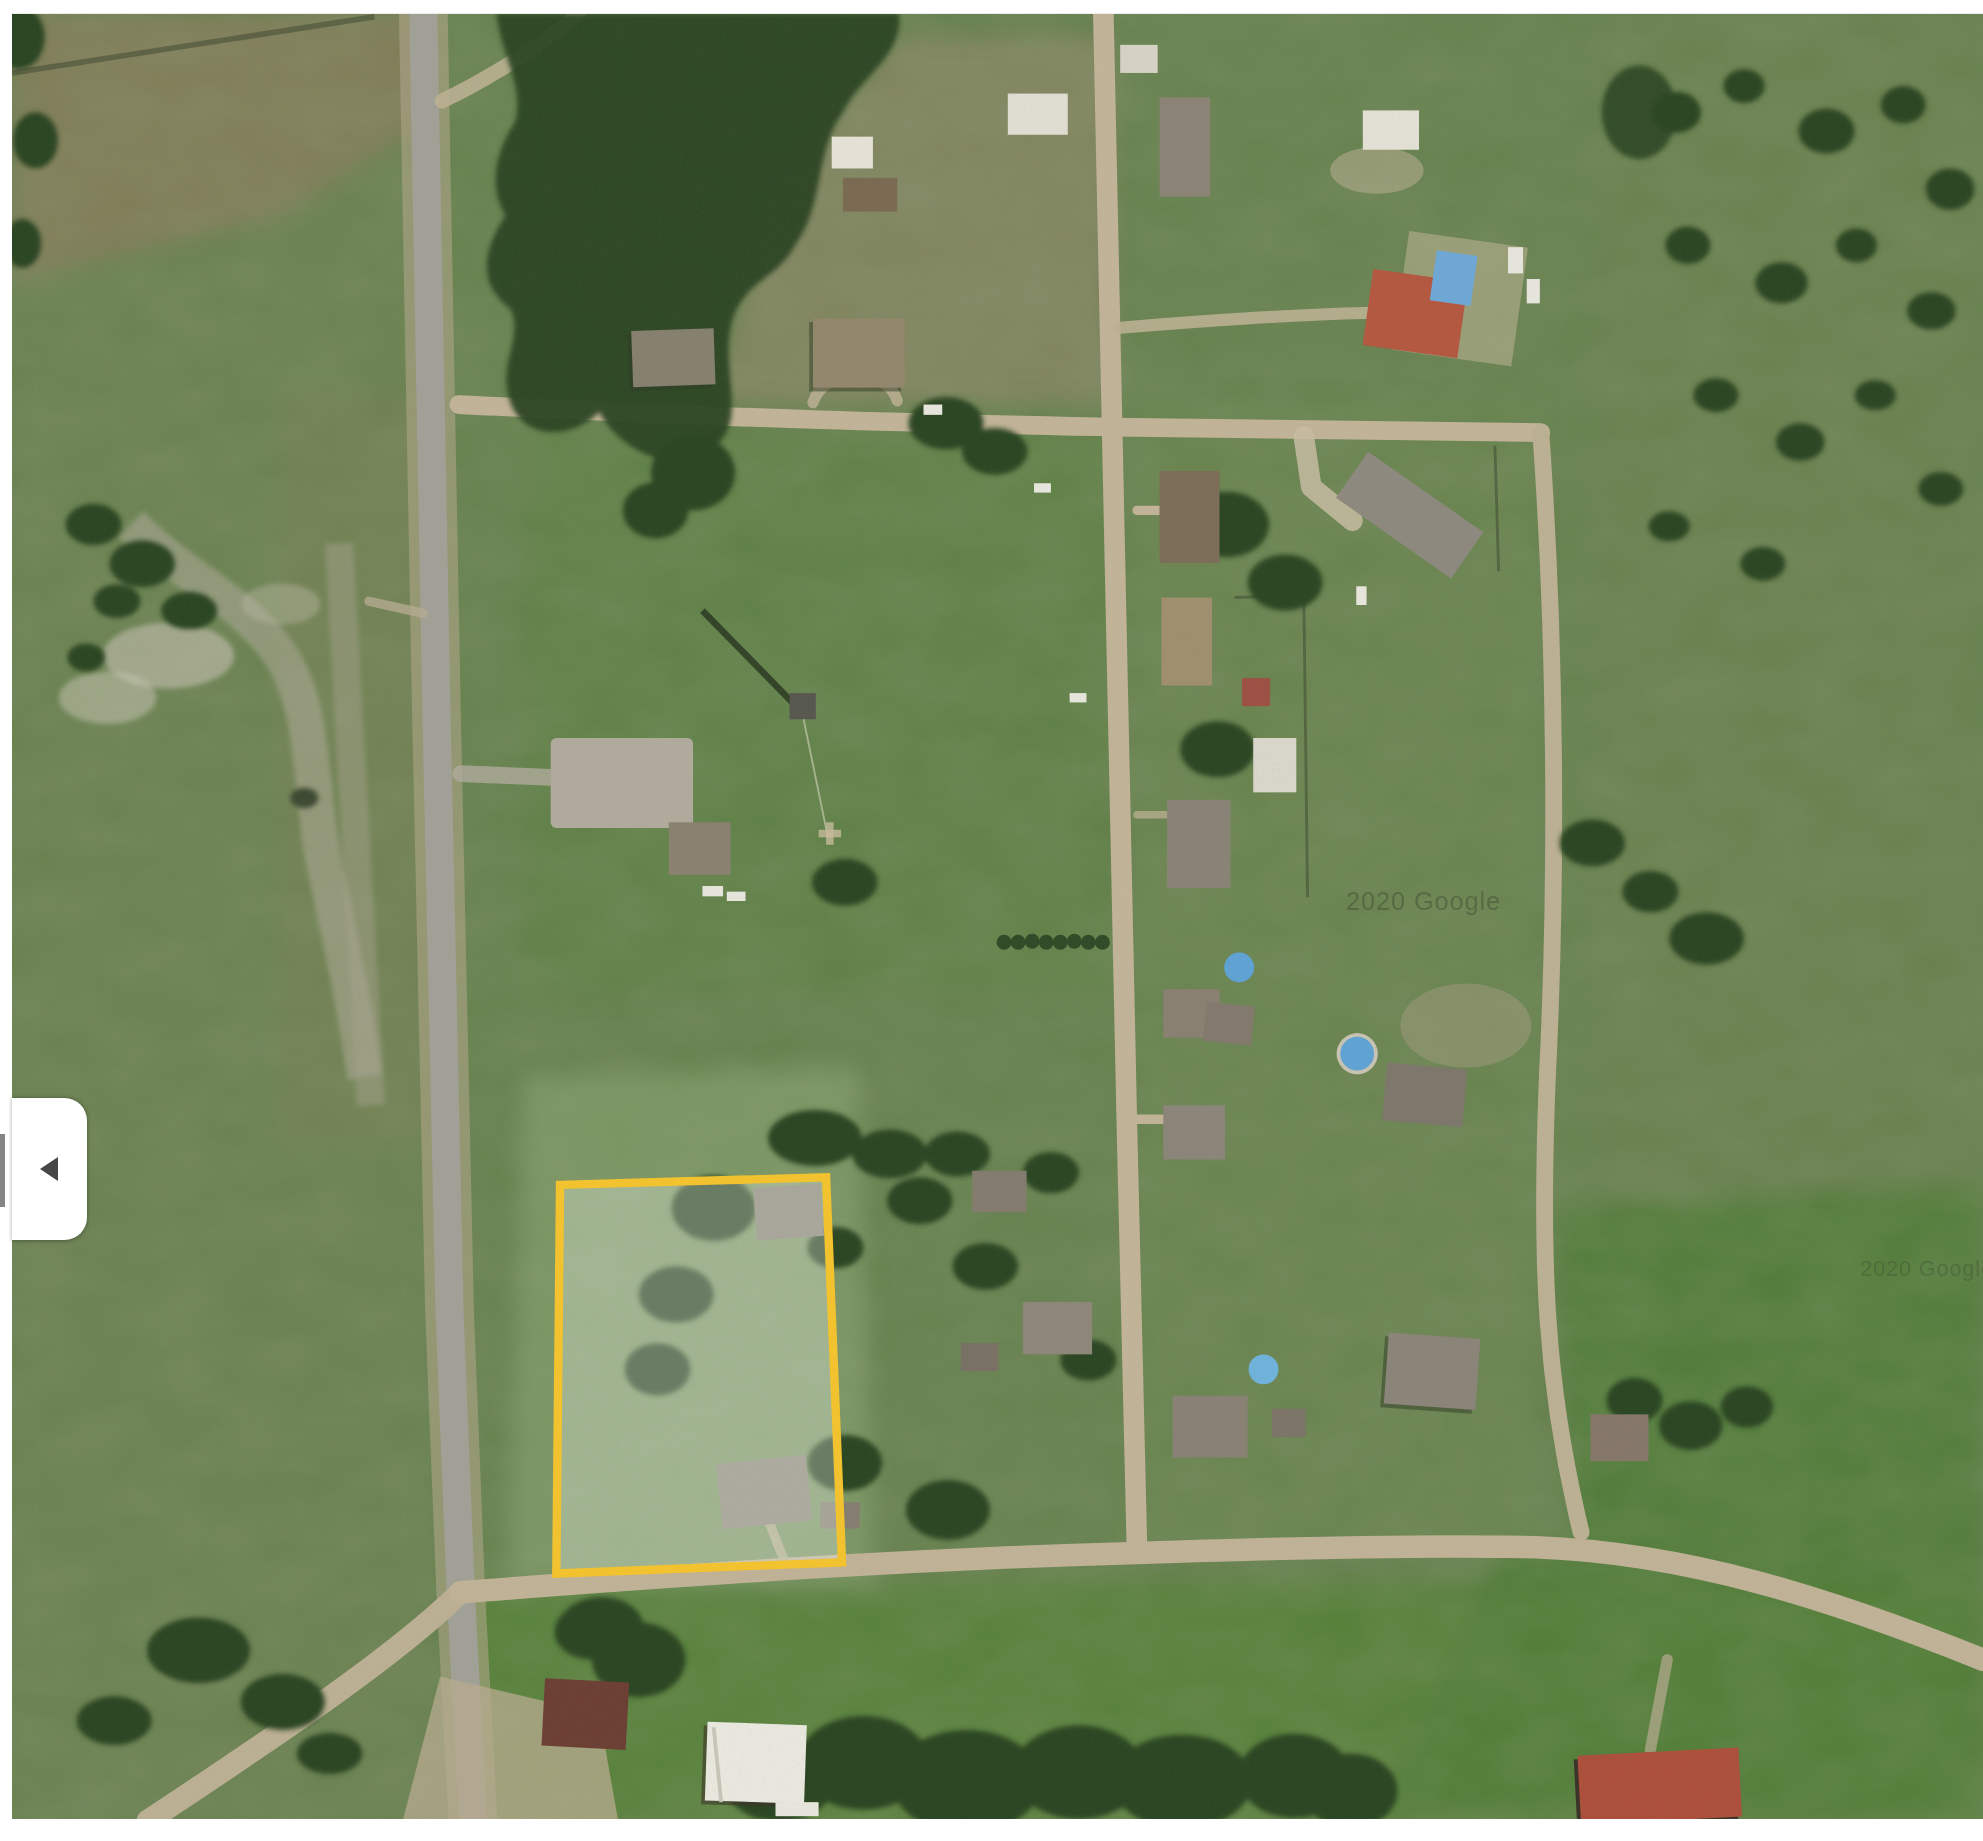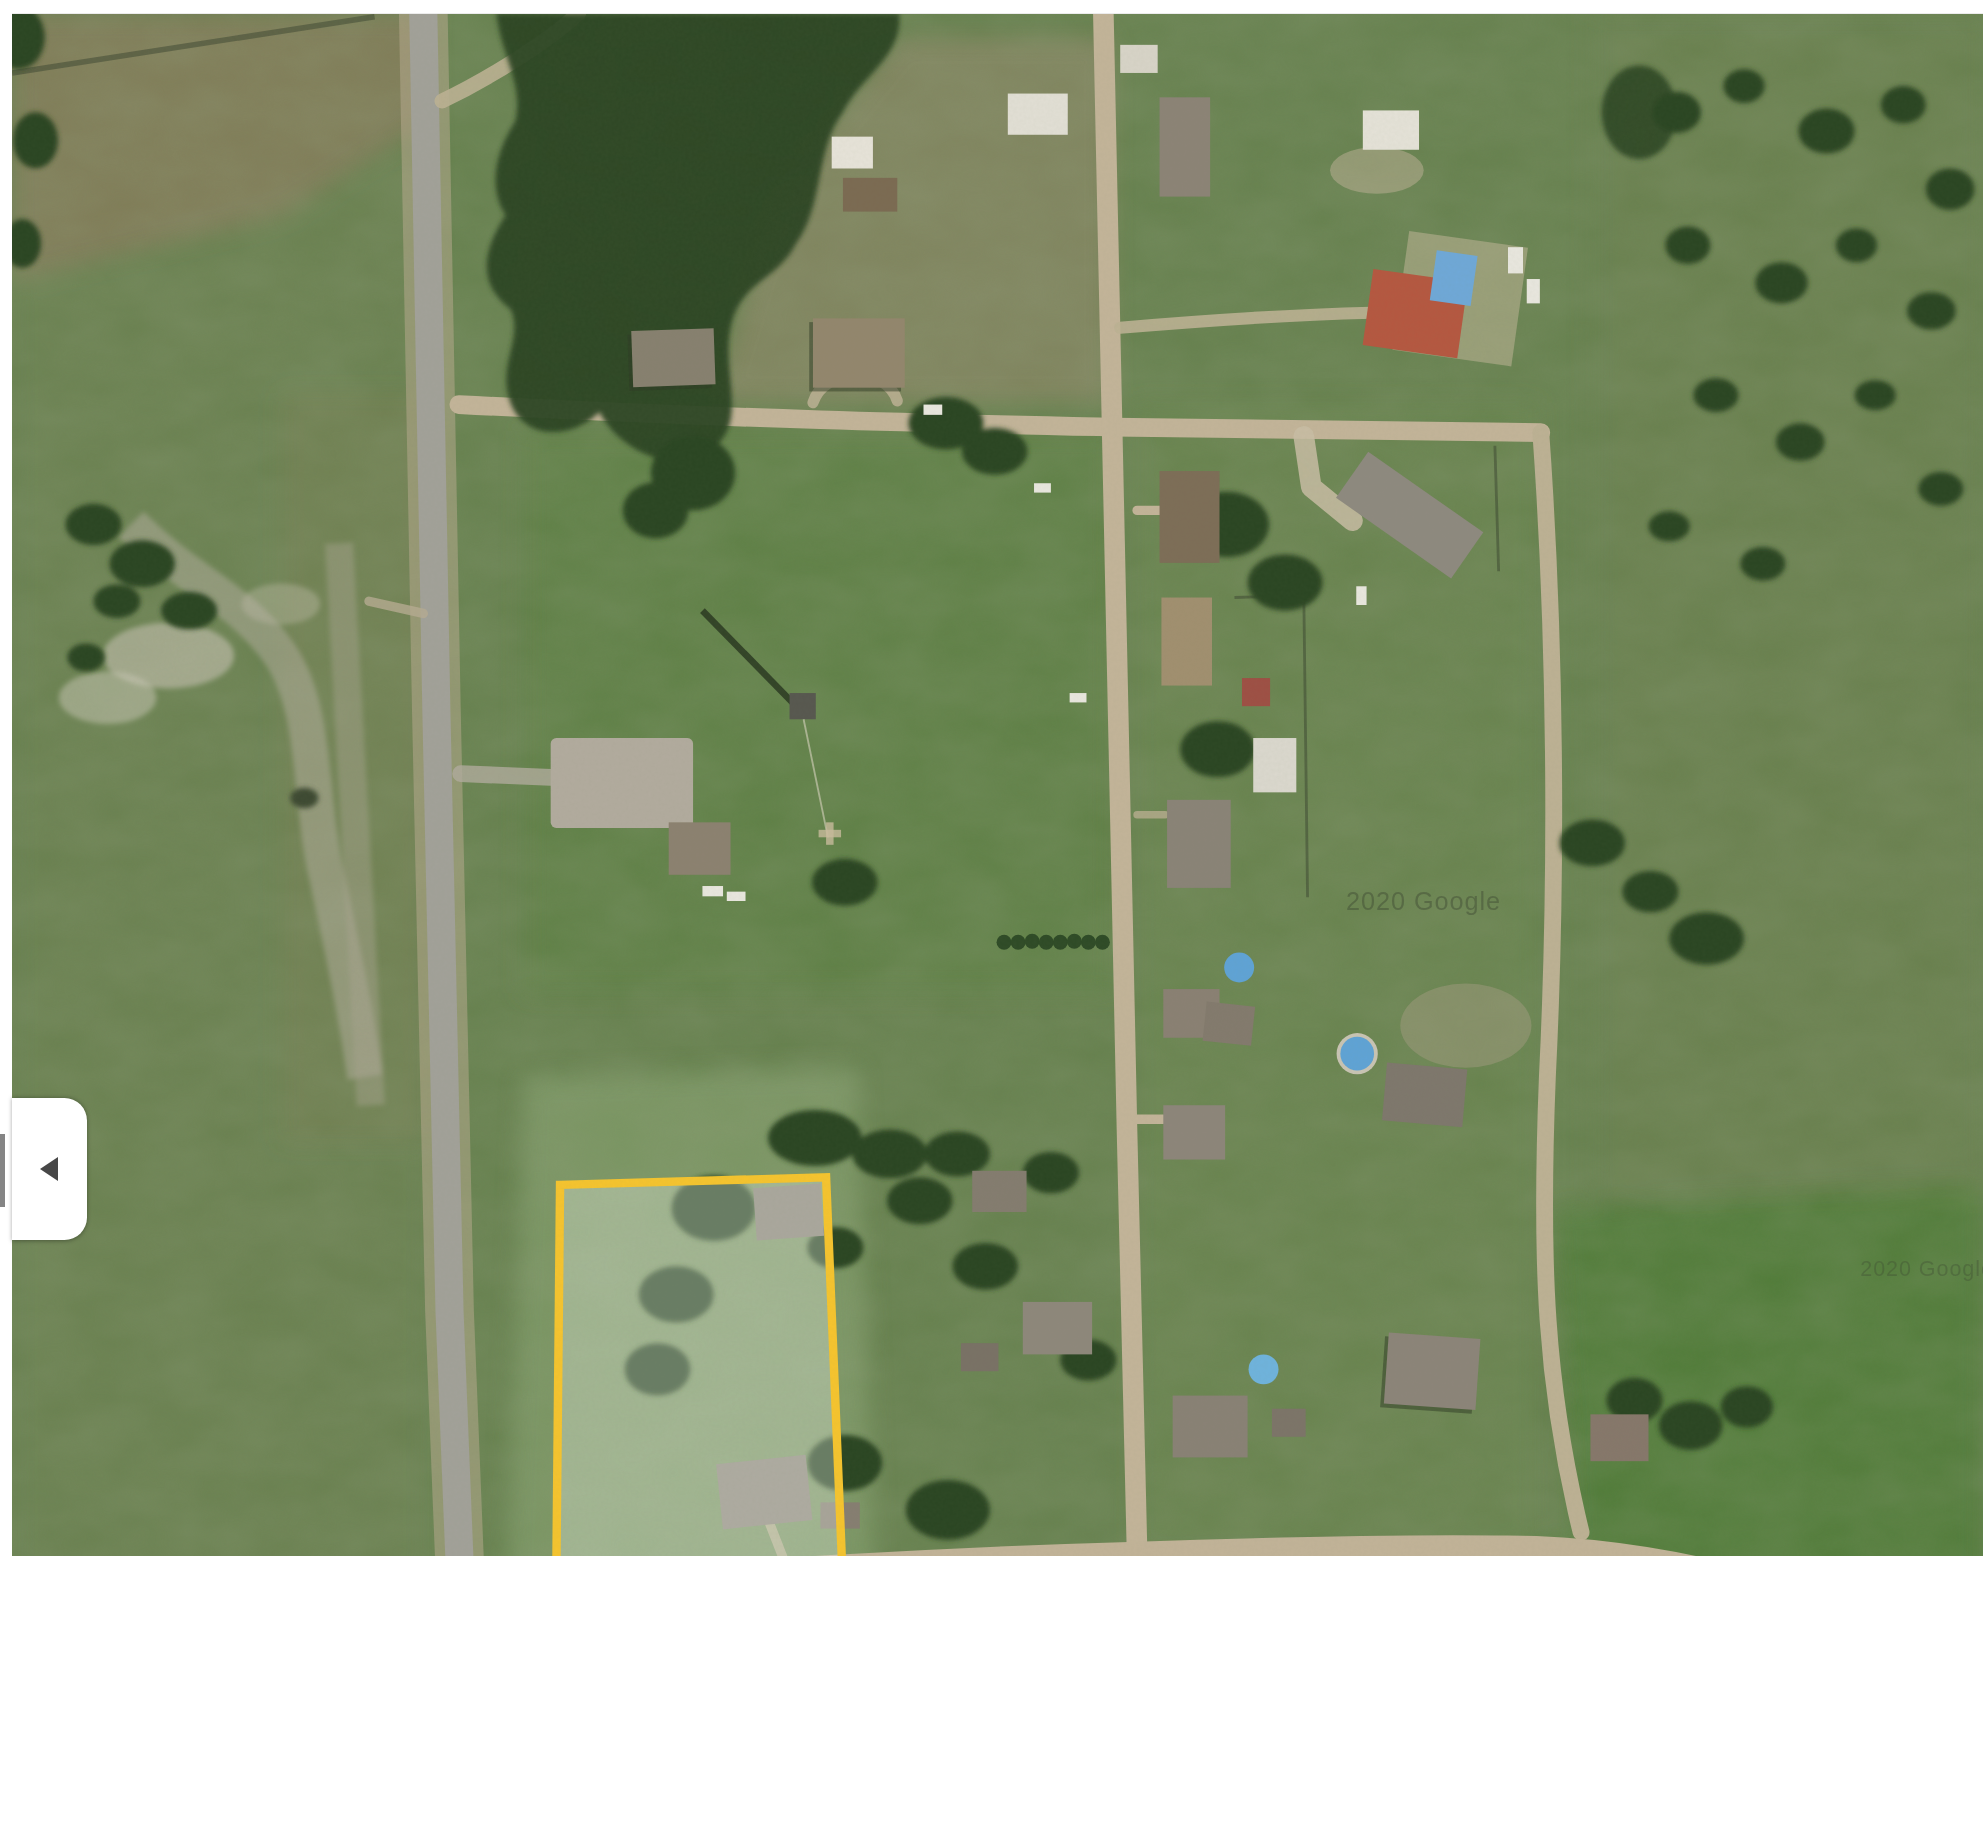--- a/index.html
+++ b/index.html
@@ -1,18 +1,18 @@
 <!DOCTYPE html>
 <html style="font-size:15px"><head>
 <meta charset="utf-8">
 <style>
   html,body{margin:0;padding:0;background:#ffffff;}
   body{width:1983px;height:1841px;position:relative;overflow:hidden;
        font-family:"Liberation Sans", sans-serif;}
-  .map-viewport{position:absolute;left:12px;top:13px;width:1971px;height:1543px;overflow:hidden;background:#66814e;}
+  .map-viewport{position:absolute;left:12px;top:13px;width:1971px;height:1806px;overflow:hidden;background:#66814e;}
   .map-viewport svg{display:block;}
   .frame{position:absolute;background:#ffffff;z-index:5;}
   .frame.top{left:0;top:0;width:1983px;height:13px;border-bottom:0.9px solid #ececec;}
   .frame.left{left:0;top:13px;width:12px;height:1806px;}
   .frame.bottom{left:0;top:1819px;width:1983px;height:21.5px;}
   .panel-edge{position:absolute;left:0;top:1134px;width:4.7px;height:73px;background:#848484;z-index:7;}
   .collapse-btn{position:absolute;left:12px;top:1098px;width:75px;height:142px;background:#ffffff;
       border:0;border-radius:0 22.5px 22.5px 0;box-shadow:0 0.9px 4.7px rgba(0,0,0,.35);z-index:8;cursor:pointer;padding:0;}
   .chev-left{position:absolute;left:28px;top:50%;transform:translateY(-50%);width:0;height:0;
       border-top:12px solid transparent;border-bottom:12px solid transparent;border-right:18px solid #474747;}

